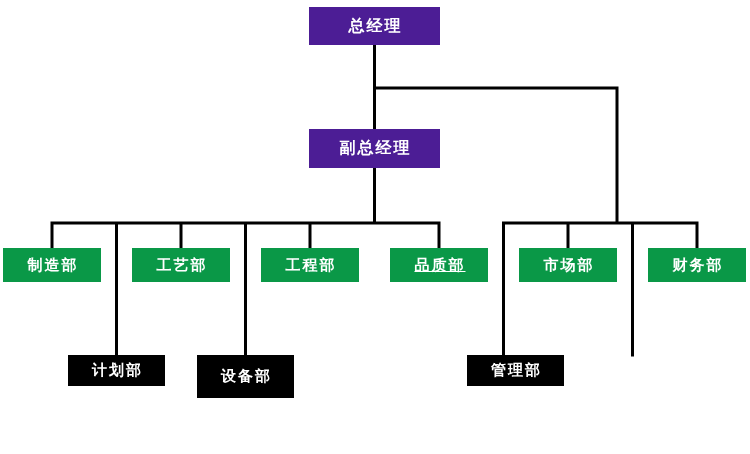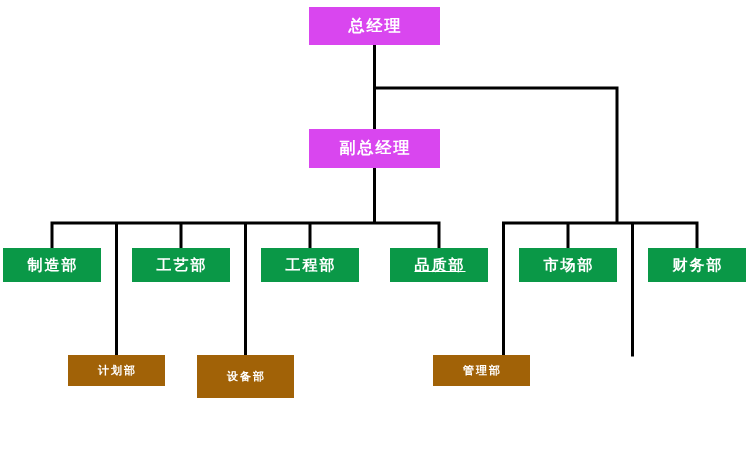--- a/index.html
+++ b/index.html
@@ -28,45 +28,45 @@
     align-items: center;
     justify-content: center;
     color: #ffffff;
     font-weight: bold;
     letter-spacing: 2px;
     text-indent: 2px;
     white-space: nowrap;
     box-sizing: border-box;
   }
   .level-exec {
-    background: #d946ef;
+    background: #4c1d95;
     font-size: 16px;
   }
   .level-dept {
     background: #0A9847;
     font-size: 15px;
   }
   .level-sub {
-    background: #a16207;
-    font-size: 11px;
+    background: #000000;
+    font-size: 15px;
   }
   
   .pos-gm  { left: 309px; top: 7px;   width: 131px; height: 38px; }
   .pos-dgm { left: 309px; top: 129px; width: 131px; height: 39px; }
   
   .pos-d0 { left: 3px;   top: 248px; width: 98px; height: 34px; }
   .pos-d1 { left: 132px; top: 248px; width: 98px; height: 34px; }
   .pos-d2 { left: 261px; top: 248px; width: 98px; height: 34px; }
   .pos-d3 { left: 390px; top: 248px; width: 98px; height: 34px; text-decoration: underline; }
   .pos-d4 { left: 519px; top: 248px; width: 98px; height: 34px; }
   .pos-d5 { left: 648px; top: 248px; width: 98px; height: 34px; }
   
   .pos-s0 { left: 68px;  top: 355px; width: 97px; height: 31px; }
   .pos-s1 { left: 197px; top: 355px; width: 97px; height: 43px; text-align: center; }
-  .pos-s2 { left: 433px; top: 355px; width: 97px; height: 31px; }
+  .pos-s2 { left: 467px; top: 355px; width: 97px; height: 31px; }
   .pos-s3 { left: 584px; top: 355px; width: 97px; height: 31px; }
 </style>
 </head>
 <body>
 
 <div class="canvas">
 
   <svg class="connectors" viewBox="0 0 750 454" xmlns="http://www.w3.org/2000/svg">
     <path d="M374.5 45 L374.5 129
              M374.5 88 L617 88 L617 223

